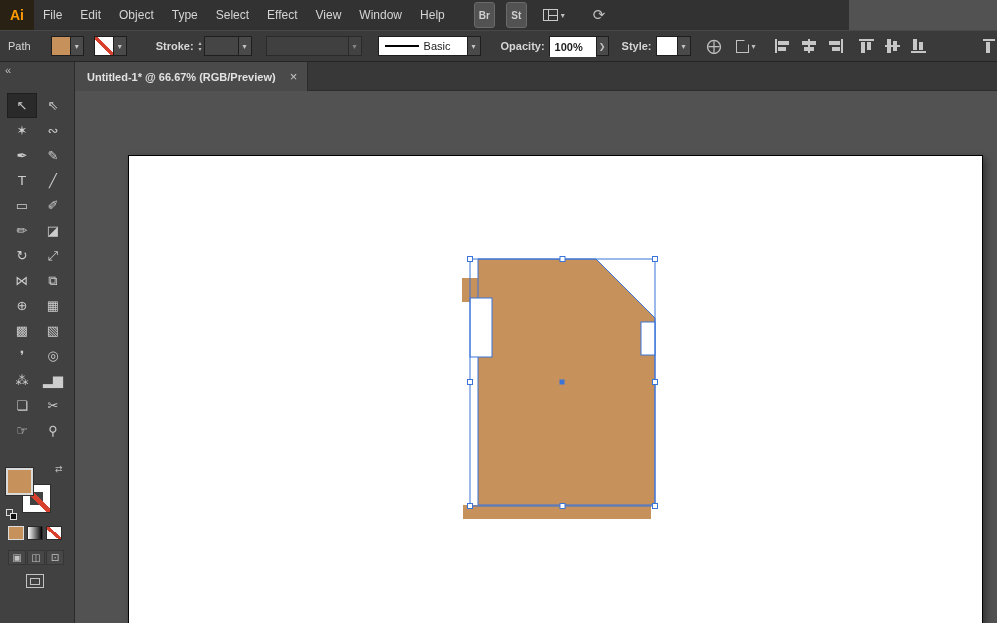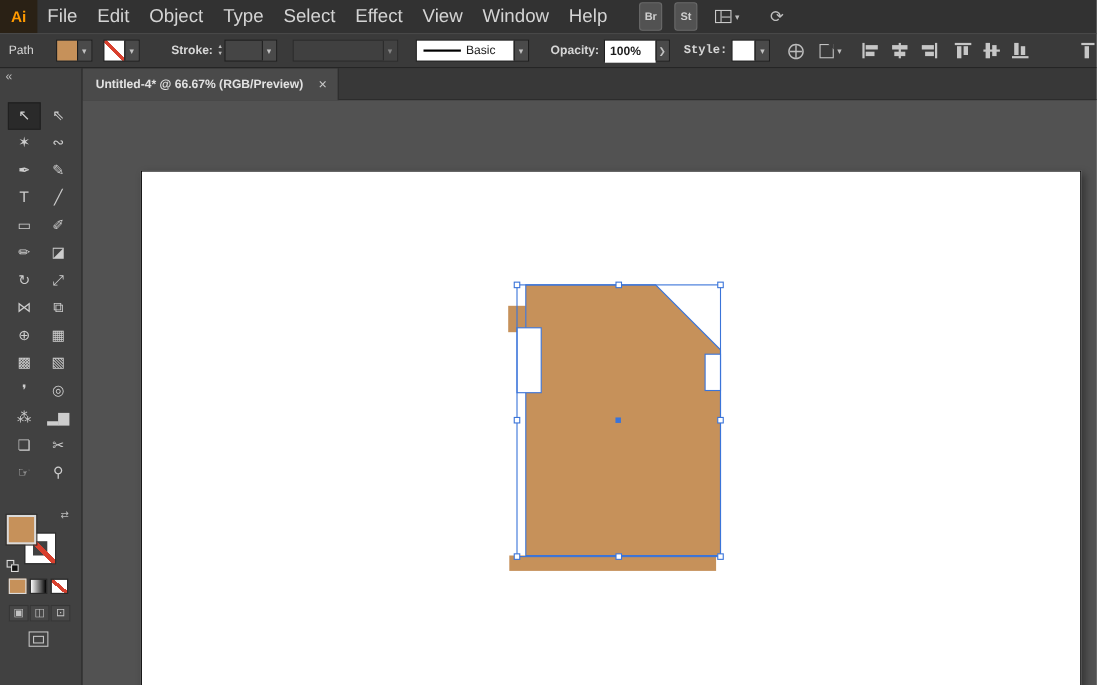--- a/index.html
+++ b/index.html
@@ -6,25 +6,25 @@
   html,body { margin:0; padding:0; }
   body {
     width:997px; height:623px; overflow:hidden; position:relative;
     background:#525252;
     font-family:"Liberation Sans", sans-serif;
     -webkit-font-smoothing:antialiased;
   }
   #app { position:absolute; inset:0; }
 
   
-  .menu-bar { position:absolute; left:0; top:0; width:997px; height:30px;
+  .menu-bar { position:absolute; left:0; top:0; width:849px; height:30px;
     background:#323232; display:flex; align-items:center; z-index:30; }
   .ai-logo { width:34px; height:30px; background:#2a2115; color:#ff9a00;
     font-weight:bold; font-size:14px; display:flex; align-items:center; justify-content:center; }
-  .menu-item { color:#d4d4d4; font-size:17px; padding:0 9px; line-height:30px; cursor:default; }
+  .menu-item { color:#d4d4d4; font-size:12px; padding:0 9px; line-height:30px; cursor:default; }
   .mb-btn { min-width:21px; height:19px; padding:12px 2px; background:#525252; border:1px solid #6a6a6a;
     border-radius:3px; color:#cfcfcf; font-size:10px; font-weight:bold;
     display:flex; align-items:center; justify-content:center; }
   .mb-btn.first { margin-left:20px; }
   .mb-btn + .mb-btn { margin-left:11px; }
   .ws-switcher { margin-left:16px; display:flex; align-items:center; color:#c9c9c9; }
   .ws-grid { width:15px; height:12px; border:1px solid #c9c9c9; position:relative; }
   .ws-grid::before { content:""; position:absolute; left:4px; top:0; bottom:0; width:1px; background:#c9c9c9; }
   .ws-grid::after { content:""; position:absolute; left:5px; right:0; top:5px; height:1px; background:#c9c9c9; }
   .caret { font-size:8px; color:#bdbdbd; margin-left:3px; font-family:"DejaVu Sans", sans-serif; }
@@ -180,21 +180,21 @@
       </div>
       <div class="dd">▾</div>
     </div>
 
     <span class="cb-label bold" style="margin-left:20px;">Opacity:</span>
     <div class="combo" style="margin-left:4px;font-weight:bold;">
       <div class="white-field opacity-field">100%</div>
       <div class="chev-right">❯</div>
     </div>
 
-    <span class="cb-label bold" style="margin-left:13px;font-family:Liberation Mono, monospace;">Style:</span>
+    <span class="cb-label bold" style="margin-left:13px;">Style:</span>
     <div class="combo" style="margin-left:4px;">
       <div class="style-swatch"></div>
       <div class="dd">▾</div>
     </div>
 
     <span class="globe">⨁</span>
 
     <div class="docsetup">
       <span class="page"></span>
       <span class="caret">▾</span>
@@ -261,21 +261,21 @@
           <g fill="#c6c6c6">
             <rect x="1" y="1" width="12" height="2"></rect>
             <rect x="4" y="4" width="4" height="11"></rect>
           </g>
         </svg>
     </span>
   </div>
 
   <div class="tab-bar">
     <div class="doc-tab">
-      <span class="title">Untitled-4* @ 66.67% (RGB/Preview)</span>
+      <span class="title">Untitled-1* @ 66.67% (RGB/Preview)</span>
       <span class="close">×</span>
     </div>
   </div>
 
   <div class="tools-dock">
     <span class="dock-collapse">«</span>
 
     <div class="tools-grid">
       <div class="tool selected">↖</div>
       <div class="tool">⇖</div>

